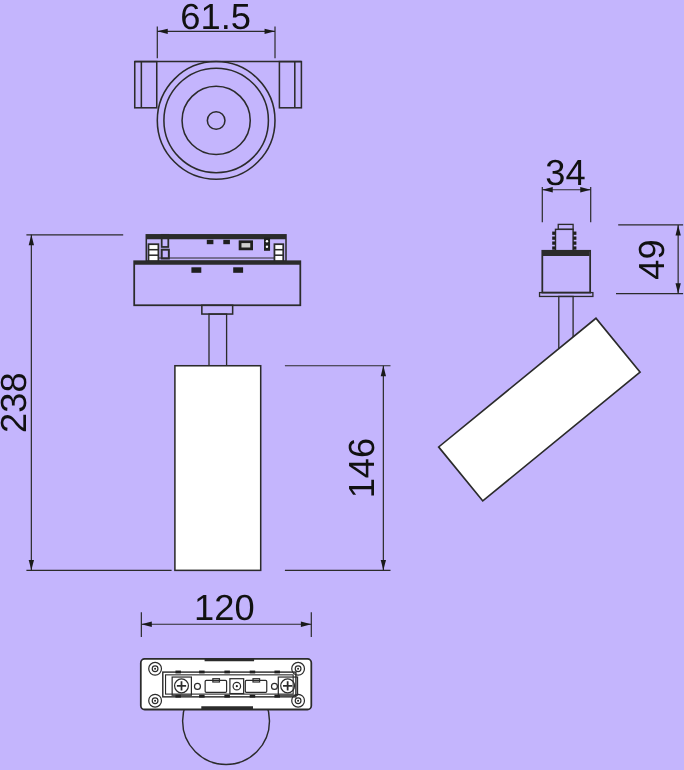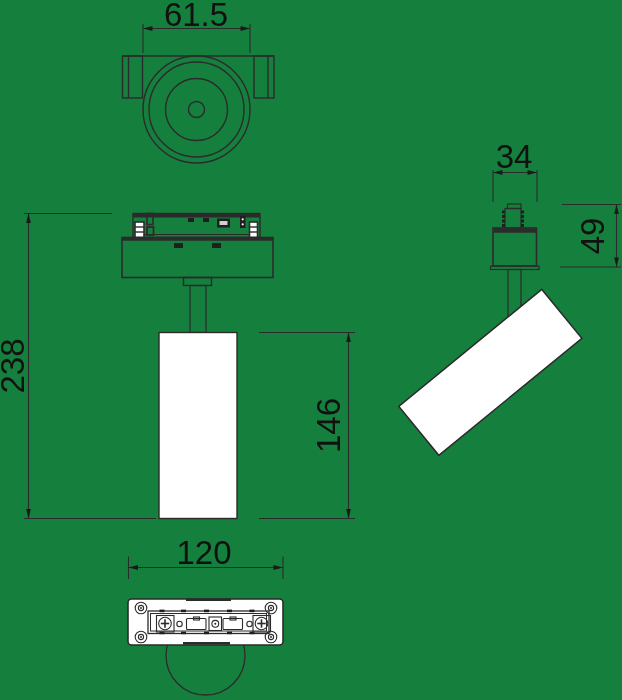--- a/index.html
+++ b/index.html
@@ -1,17 +1,17 @@
 <!DOCTYPE html>
 <html><head>
 <meta charset="utf-8">
 <style>
   html,body{margin:0;padding:0;background:#fff;}
   .canvas{
-    position:relative;width:622px;height:700px;background:#15803d;overflow:hidden;
+    position:relative;width:622px;height:700px;background:#c4b5fd;overflow:hidden;
     font-family:"Liberation Sans", sans-serif;
   }
   svg{display:block;}
   text{
     font-family:"Liberation Sans", sans-serif;
     font-size:33px;
     fill:#111;
   }
 </style>
 </head>

